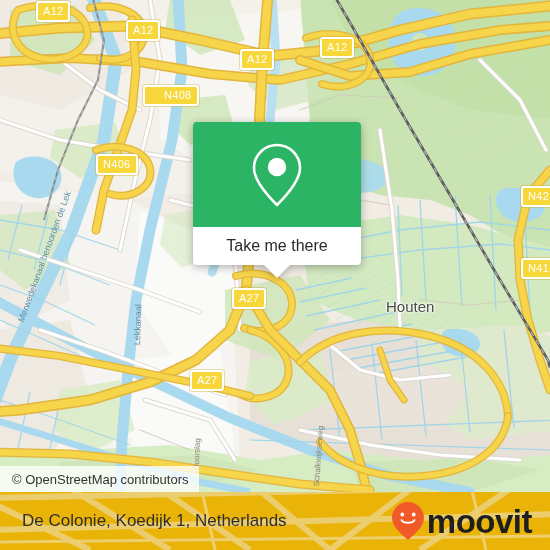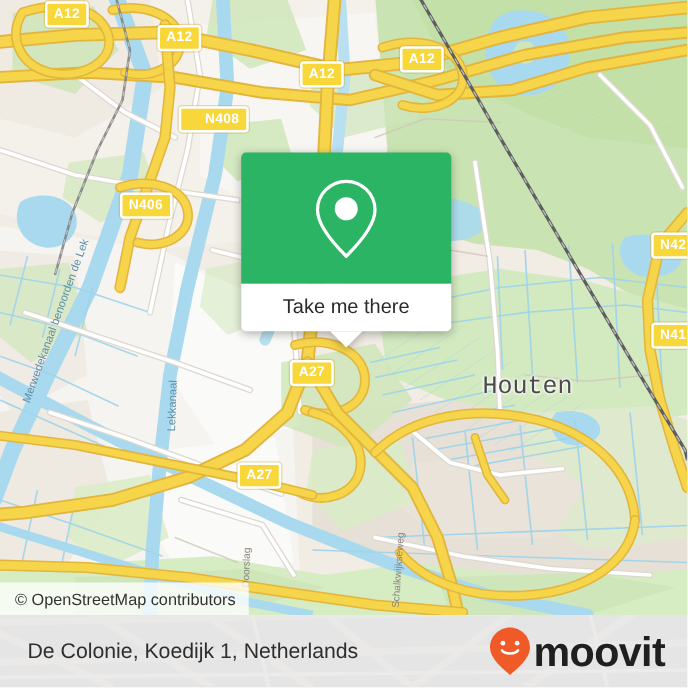--- a/index.html
+++ b/index.html
@@ -26,35 +26,35 @@
   .layer { position: absolute; left: 0; top: 0; width: 550px; height: 492px; }
 
   
   .shield {
     position: absolute;
     background: #f7d73a;
     border: 2px solid #ffffff;
     border-radius: 3px;
     color: #ffffff;
     font-size: 11px;
-    font-weight: bold;
+    font-weight: normal;
     font-family: "Liberation Sans", sans-serif;
     line-height: 14px;
     padding: 1px 5px 2px 5px;
     text-align: center;
     box-shadow: 0 0 0 1px rgba(200,160,20,0.35);
     letter-spacing: 0.3px;
     white-space: nowrap;
   }
 
   .placelabel {
     position: absolute;
     color: #4a4a4a;
-    font-size: 20px;
-    font-family: Liberation Mono, monospace;
+    font-size: 15px;
+    font-family: Liberation Sans, sans-serif;
     text-shadow: 0 0 3px #fff, 0 0 3px #fff, 0 0 2px #fff;
     white-space: nowrap;
   }
   .waterlabel {
     position: absolute;
     color: #5d8fa8;
     font-size: 9px;
     font-family: "Liberation Sans", sans-serif;
     white-space: nowrap;
     transform-origin: 0 0;
@@ -122,21 +122,21 @@
     border-left: 13px solid transparent;
     border-right: 13px solid transparent;
     border-top: 13px solid #ffffff;
   }
 
   
   #footer {
     position: absolute;
     left: 0; top: 492px;
     width: 550px; height: 58px;
-    background: #e5e5e5;
+    background: #eab308;
     display: flex;
     align-items: center;
     overflow: hidden;
   }
   #footer-watermark {
     position: absolute;
     left: 0; top: 0; width: 550px; height: 58px;
     opacity: 0.45;
     pointer-events: none;
   }

